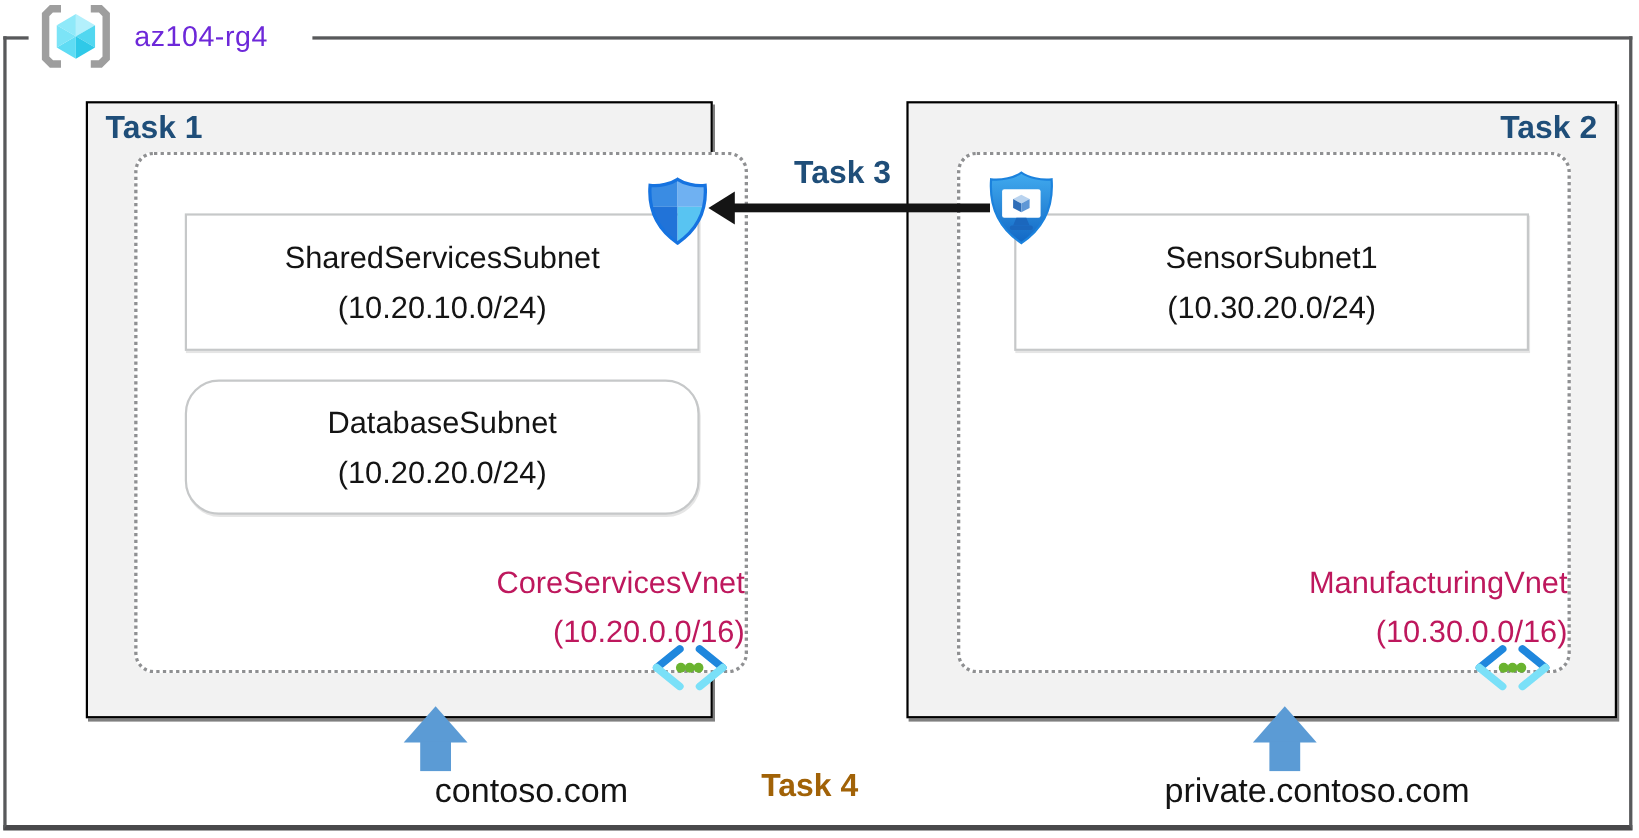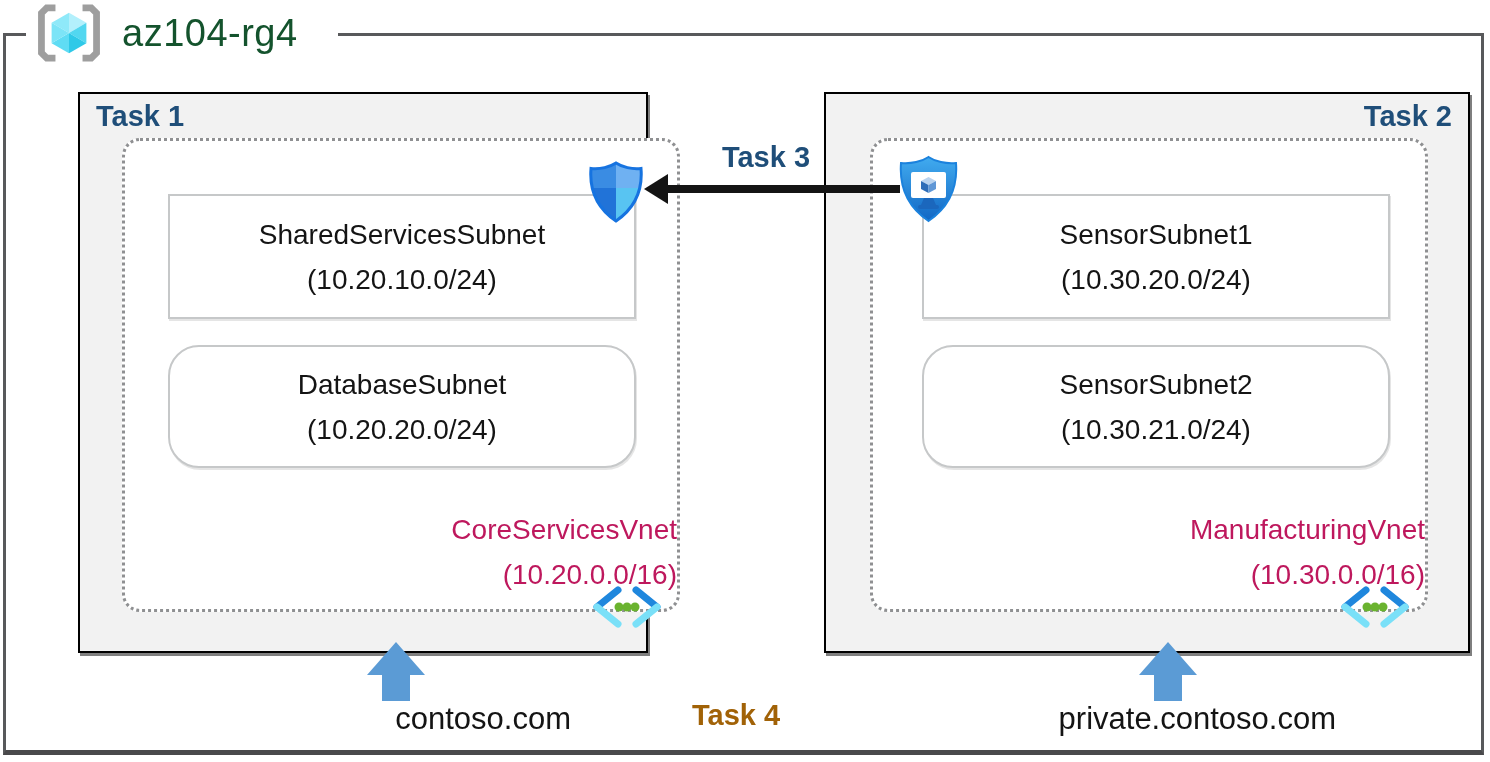--- a/index.html
+++ b/index.html
@@ -28,22 +28,22 @@
     left: 26px; top: 0;
     height: 66px;
     display: flex;
     align-items: center;
     gap: 20px;
     background: #ffffff;
     padding: 0 40px 0 10px;
     z-index: 5;
   }
   .rg-label .rg-name {
-    font-size: 38px;
-    color: #14532d;
+    font-size: 26px;
+    color: #6d28d9;
     letter-spacing: 0.5px;
   }
   
   .task-box {
     position: absolute;
     top: 92px;
     height: 561px;
     box-sizing: border-box;
     background: #f2f2f2;
     border: 2px solid #000000;
@@ -240,24 +240,20 @@
       </svg>
     </div>
   </div>
 
   <div class="task-box right">
     <div class="task-heading tr">Task 2</div>
     <div class="vnet-dotted">
       <div class="subnet-box row1">
         <span>SensorSubnet1</span>
         <span>(10.30.20.0/24)</span>
-      </div>
-      <div class="subnet-box row2">
-        <span>SensorSubnet2</span>
-        <span>(10.30.21.0/24)</span>
       </div>
       <div class="vnet-caption">
         <div>ManufacturingVnet</div>
         <div>(10.30.0.0/16)</div>
       </div>
       <svg class="vnet-icon" viewBox="0 0 68 42">
         <line x1="25" y1="4" x2="4" y2="21" stroke="#1f87dd" stroke-width="7" stroke-linecap="round"></line>
         <line x1="4" y1="21" x2="25" y2="38" stroke="#7ae0f8" stroke-width="7" stroke-linecap="round"></line>
         <line x1="43" y1="4" x2="64" y2="21" stroke="#1f87dd" stroke-width="7" stroke-linecap="round"></line>
         <line x1="64" y1="21" x2="43" y2="38" stroke="#7ae0f8" stroke-width="7" stroke-linecap="round"></line>

